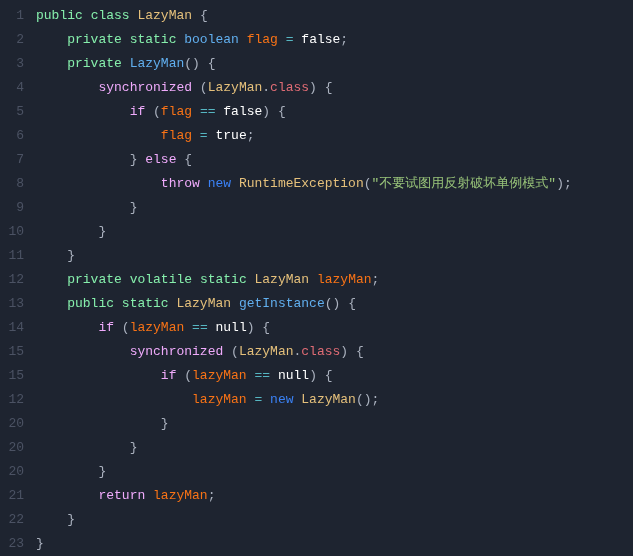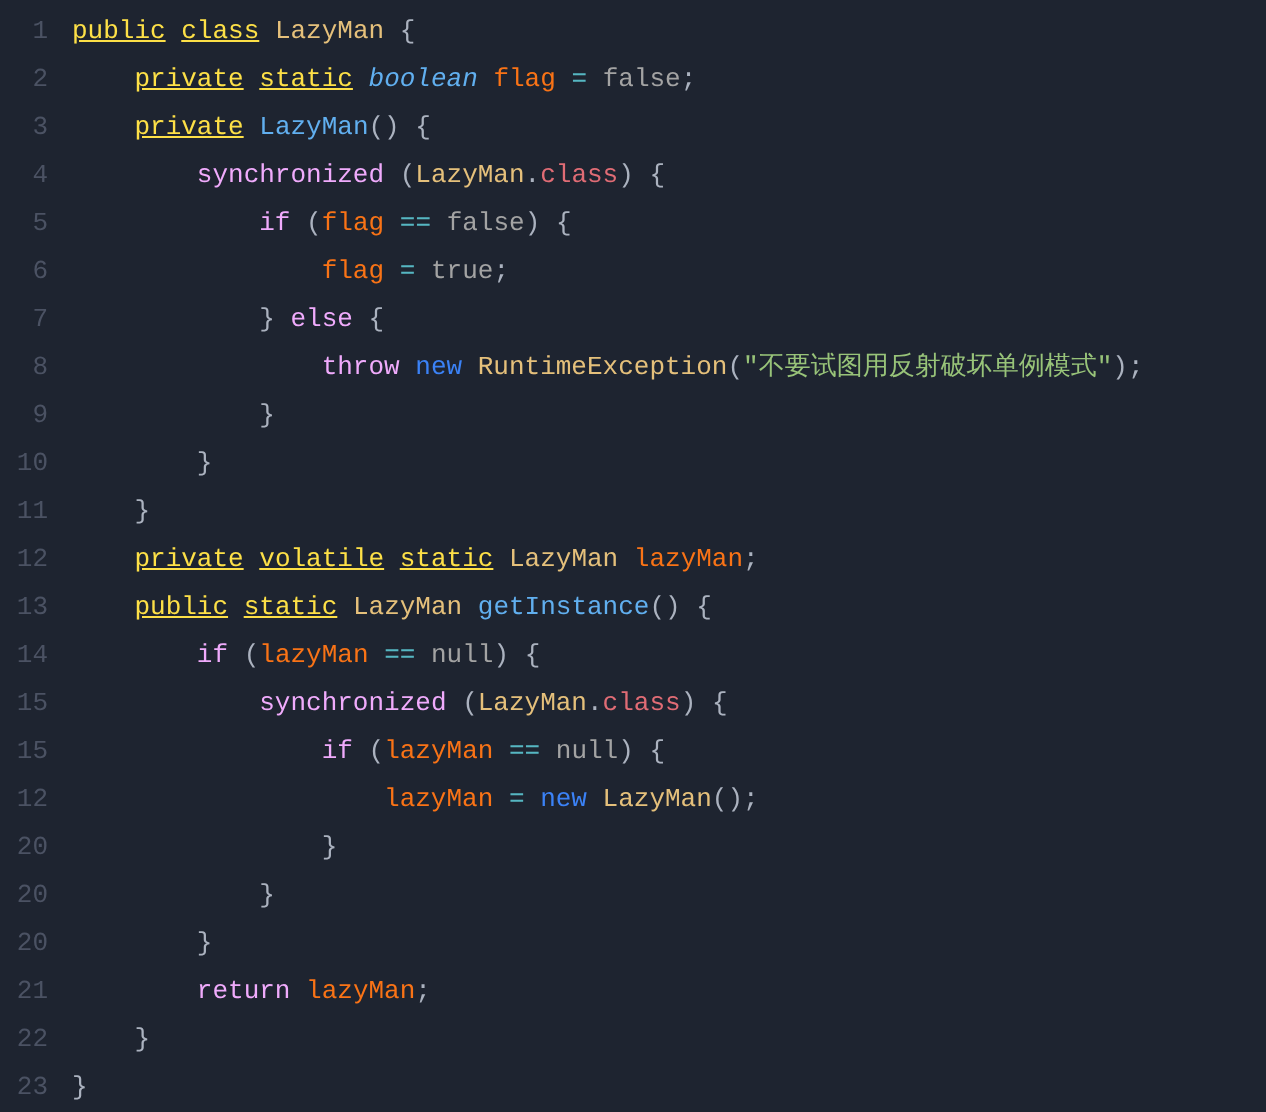--- a/index.html
+++ b/index.html
@@ -23,24 +23,24 @@
   padding-right: 12px;
   color: #4b5263;
   user-select: none;
   flex-shrink: 0;
 }
 .code {
   flex: 1;
   white-space: pre;
 }
 .line { height: 24px; }
-.kw-mod { color: #fde047; text-decoration: underline; }
-.kw-type { color: #61afef; font-style: italic; }
+.kw-mod { color: #86efac; }
+.kw-type { color: #61afef; }
 .kw-ctrl { color: #f0abfc; }
-.kw-bool { color: #a3a3a3; }
+.kw-bool { color: #ffffff; }
 .kw-new { color: #3b82f6; }
 .cls { color: #e5c07b; }
 .fn { color: #61afef; }
 .id { color: #f97316; }
 .op { color: #56b6c2; }
 .punc { color: #abb2bf; }
 .str { color: #98c379; }
 .prop { color: #e06c75; }
 </style>
 </head>

